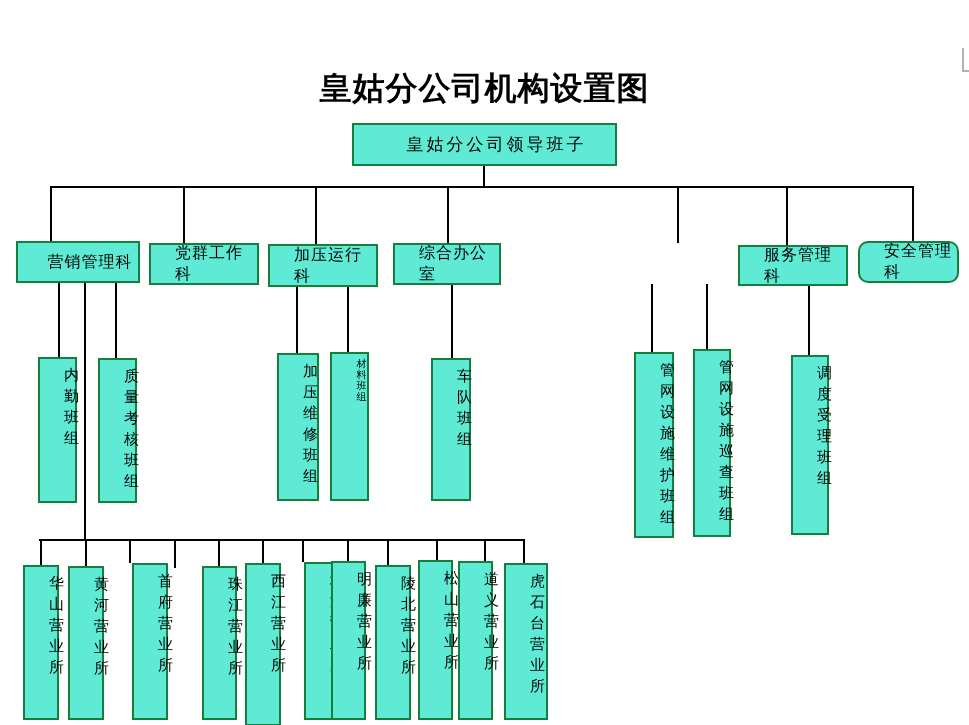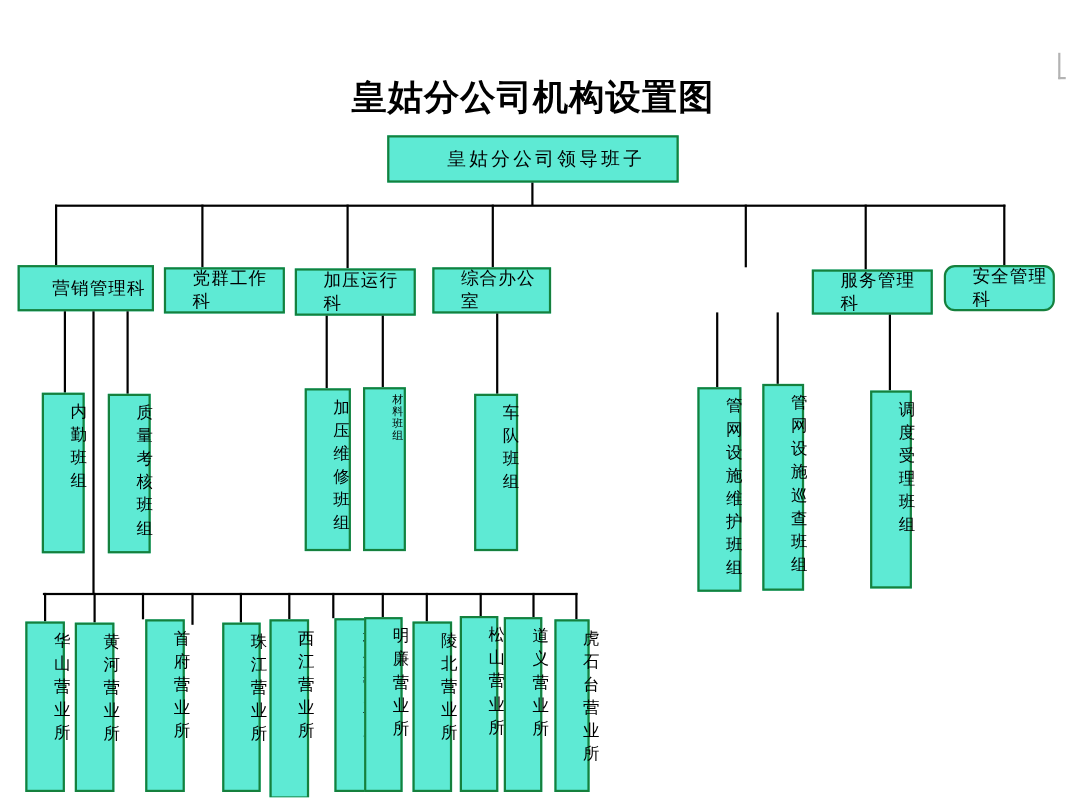--- a/index.html
+++ b/index.html
@@ -128,20 +128,20 @@
   </div>
   <div class="box" style="left:375px;top:565px;width:36px;height:155px;">
     <div class="vtext">陵北营业所</div>
   </div>
   <div class="box" style="left:418px;top:560px;width:35px;height:160px;">
     <div class="vtext">松山营业所</div>
   </div>
   <div class="box" style="left:458px;top:561px;width:35px;height:159px;">
     <div class="vtext">道义营业所</div>
   </div>
-  <div class="box" style="left:504px;top:563px;width:32px;height:157px;">
+  <div class="box" style="left:504px;top:563px;width:44px;height:157px;">
     <div class="vtext">虎石台营业所</div>
   </div>
 
   <i class="corner-v" style="left:962px;top:48px;height:24px;"></i>
   <i class="corner-h" style="left:962px;top:70px;width:7px;"></i>
 
 </div>
 
 </body></html>

